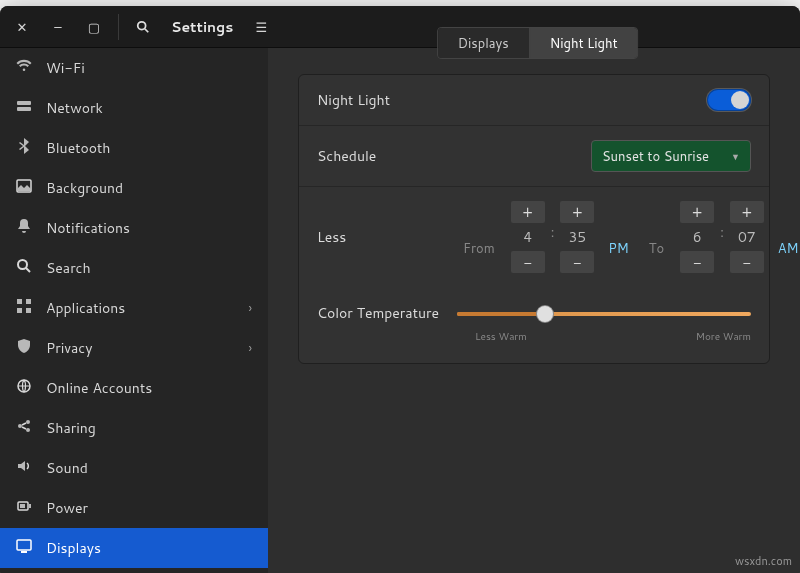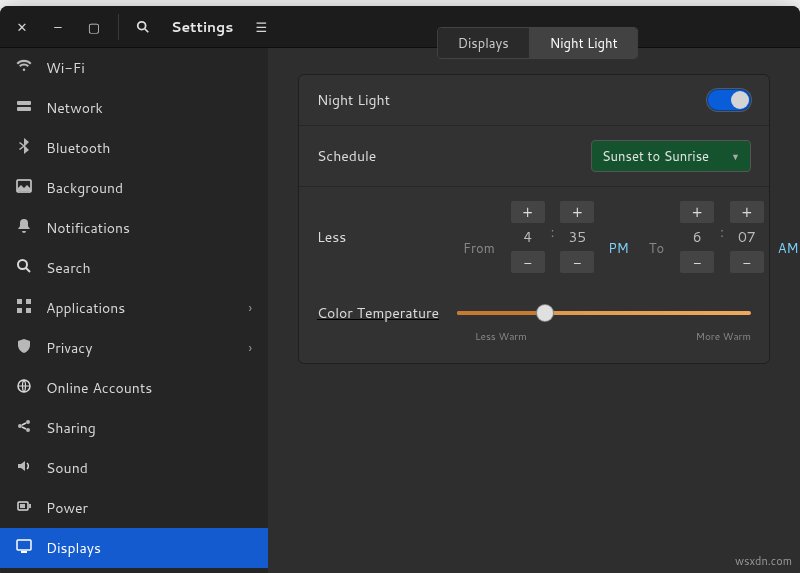--- a/index.html
+++ b/index.html
@@ -36,21 +36,21 @@
 .dropdown .dd{font-size:9px;color:#aaa;}
 .times{ display:flex; align-items:center; gap:10px; color:#888; font-size:13px;}
 .spin-group{display:flex; gap:6px;}
 .spin{ display:flex; flex-direction:column; align-items:center; gap:4px;}
 .spinbtn{ width:34px; height:22px; background:#444; display:flex; align-items:center; justify-content:center; color:#ddd; font-size:15px; border-radius:2px;}
 .spinval{ width:34px; text-align:center; color:#bcbcbc; font-size:14px;}
 .colon{ color:#888; padding: 22px 0 0 0;}
 .ampm{ color:#7dd3fc; font-size:13px; padding:22px 4px 0 4px;}
 .tolbl{ color:#888; font-size:13px; padding:22px 6px 0 6px;}
 .slider-row{ display:block; padding:16px 18px 20px 18px;}
-.slider-row .top{display:flex; align-items:center; text-decoration:underline;}
+.slider-row .top{display:flex; align-items:flex-end; }
 .slider-row .rlabel{flex:0 0 140px; color:#dcdcdc; font-size:14px;}
 .slider{ flex:1; position:relative; height:18px;}
 .track{ position:absolute; top:7px; left:0; right:0; height:4px; border-radius:2px; background:linear-gradient(to right,#d89045 0%, #f0a85e 100%);}
 .track .fill{ position:absolute; top:0; left:0; height:100%; width:30%; background:#c77a32; border-radius:2px;}
 .thumb{ position:absolute; top:1px; left:30%; width:16px; height:16px; border-radius:50%; background:#e0e0e0; transform:translateX(-50%); box-shadow:0 0 0 1px #888;}
 .slabels{ display:flex; justify-content:space-between; font-size:10px; color:#888; margin-top:6px; margin-left:158px;}
 .watermark { position: fixed; bottom: 4px; right: 8px; font-size: 11px; color: #999; }
 </style>
 </head>
 <body>

